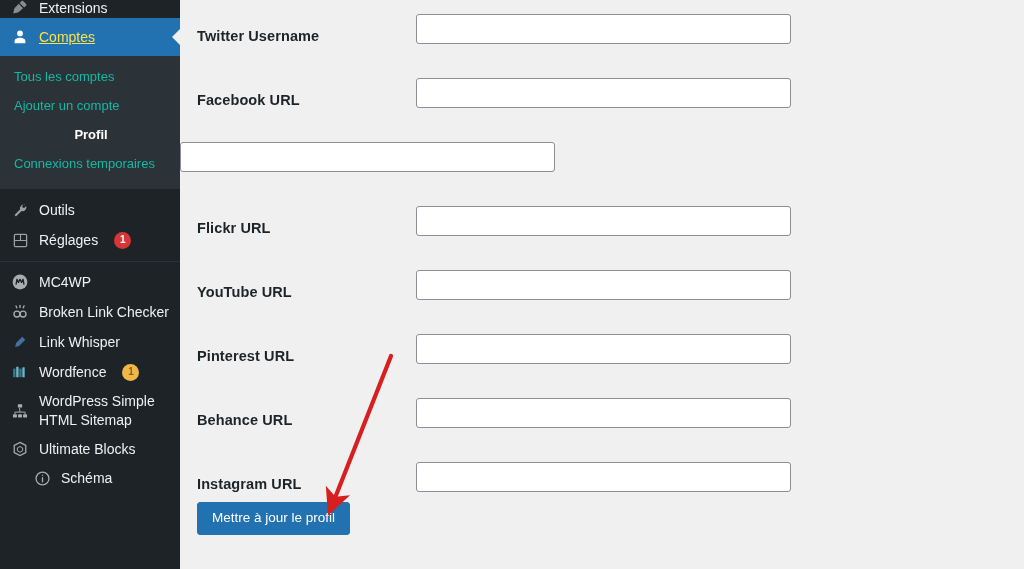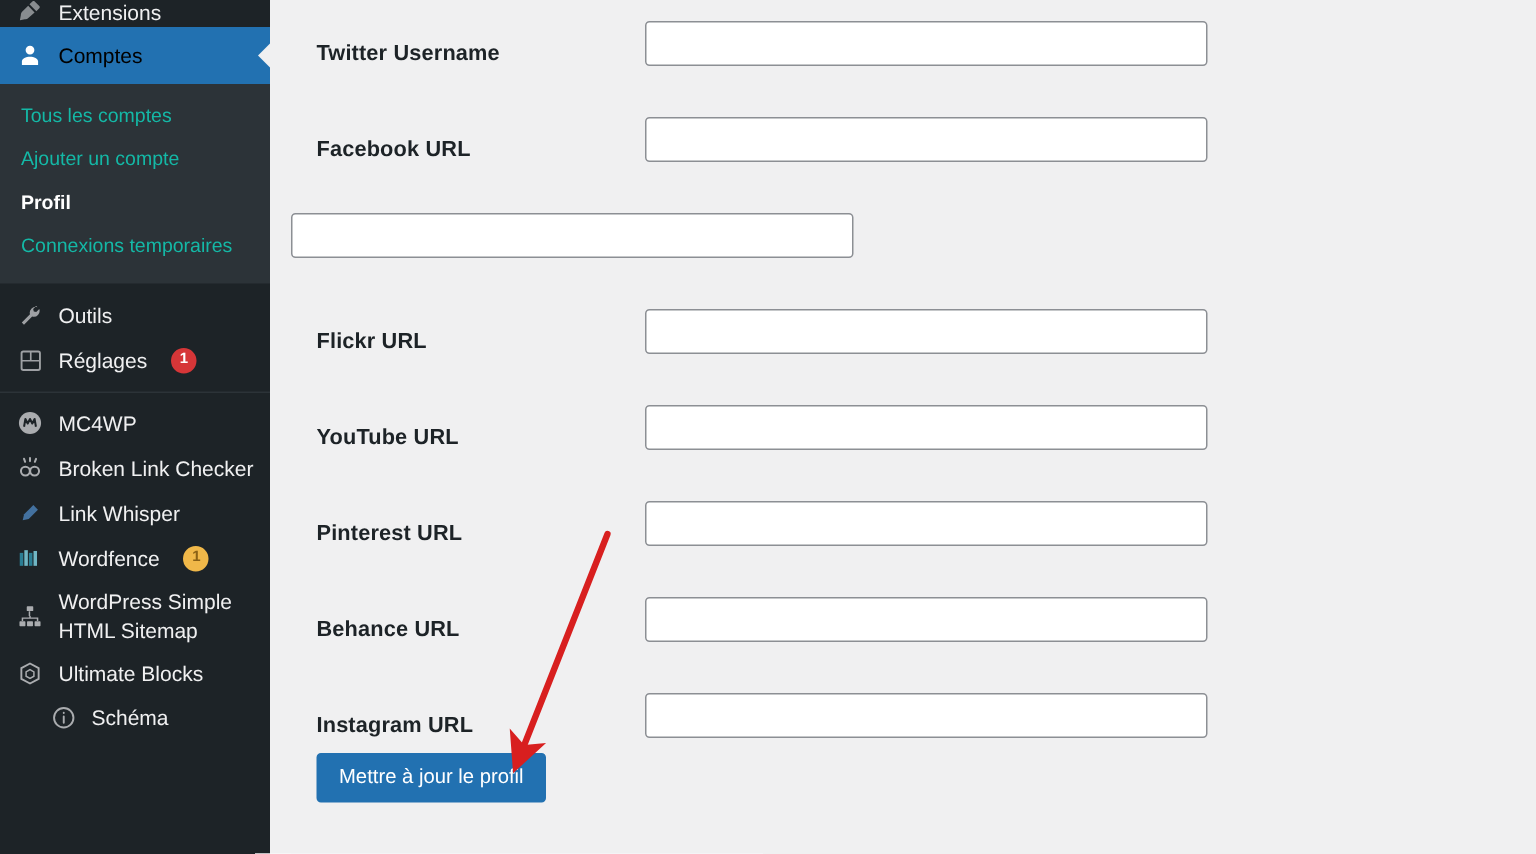--- a/index.html
+++ b/index.html
@@ -10,21 +10,20 @@
     overflow: hidden;
     font-family: "Liberation Sans", sans-serif;
   }
 
   #app {
     position: relative;
     width: 1024px;
     height: 569px;
     background: #f0f0f1;
     display: flex;
-    gap: 14px;
   }
 
   
   #sidebar {
     position: relative;
     width: 180px;
     height: 569px;
     background: #1d2327;
     flex: 0 0 180px;
     overflow: hidden;
@@ -71,21 +70,21 @@
     word-break: break-word;
   }
 
   
   #item-comptes {
     background: #2271b1;
     height: 38px;
     color: #fff;
   }
   #item-comptes .mi { opacity: 1; }
-  #item-comptes .mlabel { color: #000000; }
+  #item-comptes .mlabel { color: #fde047; text-decoration: underline; }
   #item-comptes .tri {
     position: absolute;
     right: -1px;
     top: 50%;
     transform: translateY(-50%);
     width: 0; height: 0;
     border-top: 9px solid transparent;
     border-bottom: 9px solid transparent;
     border-right: 9px solid #f0f0f1;
   }
@@ -97,20 +96,21 @@
   }
   .sub-item {
     font-size: 13px;
     line-height: 1.45;
     padding: 5px 12px 5px 14px;
     color: #14b8a6;
   }
   .sub-item.current {
     color: #fff;
     font-weight: 700;
+    text-align: center;
   }
 
   .sep {
     height: 1px;
     background: #2c3338;
     margin: 0;
   }
 
   .menu-block { padding: 6px 0 6px 0; }
   .menu-block .menu-row { min-height: 30px; padding-top: 4px; padding-bottom: 4px; }

